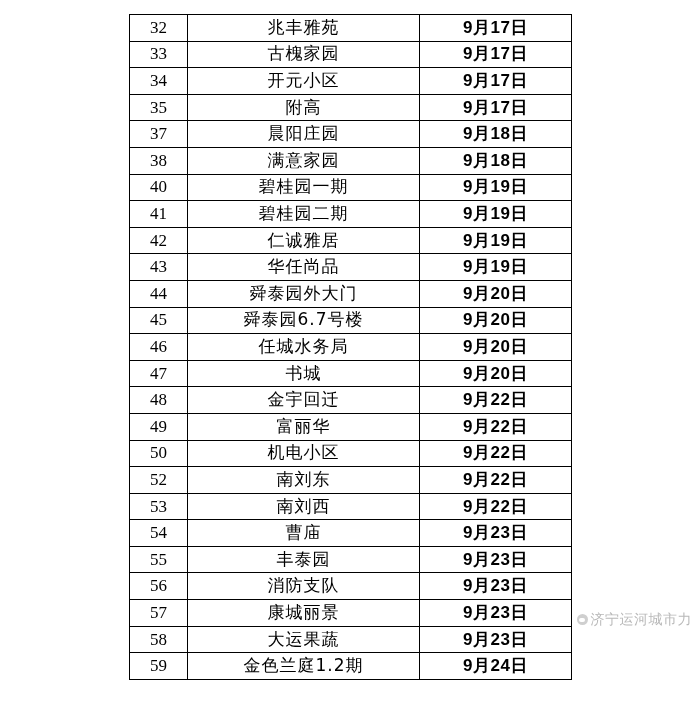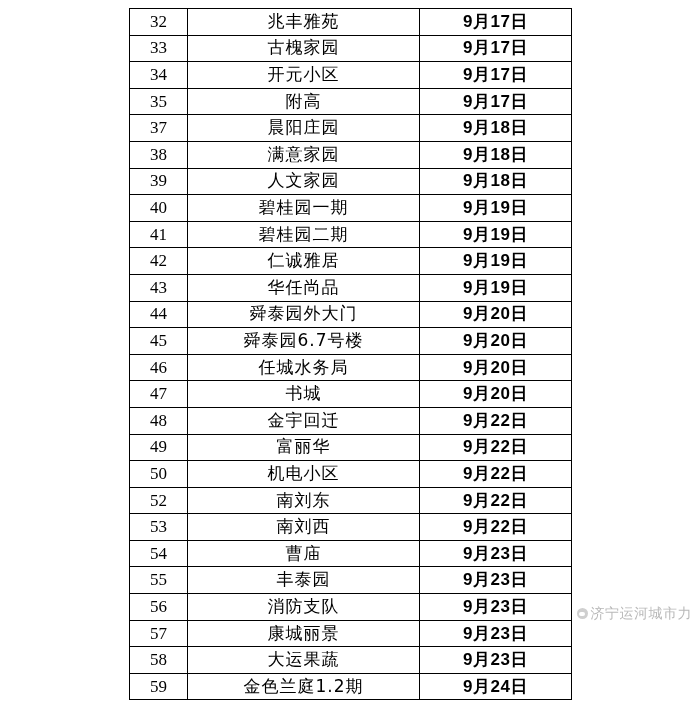--- a/index.html
+++ b/index.html
@@ -10,21 +10,21 @@
     width: 700px;
     height: 727px;
     background: #ffffff;
     font-family: "Liberation Serif", "DejaVu Serif", serif;
     overflow: hidden;
     position: relative;
   }
   .sheet {
     position: absolute;
     left: 0;
-    top: 8px;
+    top: 14px;
     width: 700px;
     height: 618px;
     background: #ffffff;
   }
   table.schedule {
     border-collapse: collapse;
     position: absolute;
     left: 129px;
     top: 0px;
     width: 442px;
@@ -129,25 +129,20 @@
         <td class="idx">37</td>
         <td class="name">晨阳庄园</td>
         <td class="date">9月18日</td>
       </tr>
       <tr>
         <td class="idx">38</td>
         <td class="name">满意家园</td>
         <td class="date">9月18日</td>
       </tr>
       <tr>
-        <td class="idx">39</td>
-        <td class="name">人文家园</td>
-        <td class="date">9月18日</td>
-      </tr>
-      <tr>
         <td class="idx">40</td>
         <td class="name">碧桂园一期</td>
         <td class="date">9月19日</td>
       </tr>
       <tr>
         <td class="idx">41</td>
         <td class="name">碧桂园二期</td>
         <td class="date">9月19日</td>
       </tr>
       <tr>

